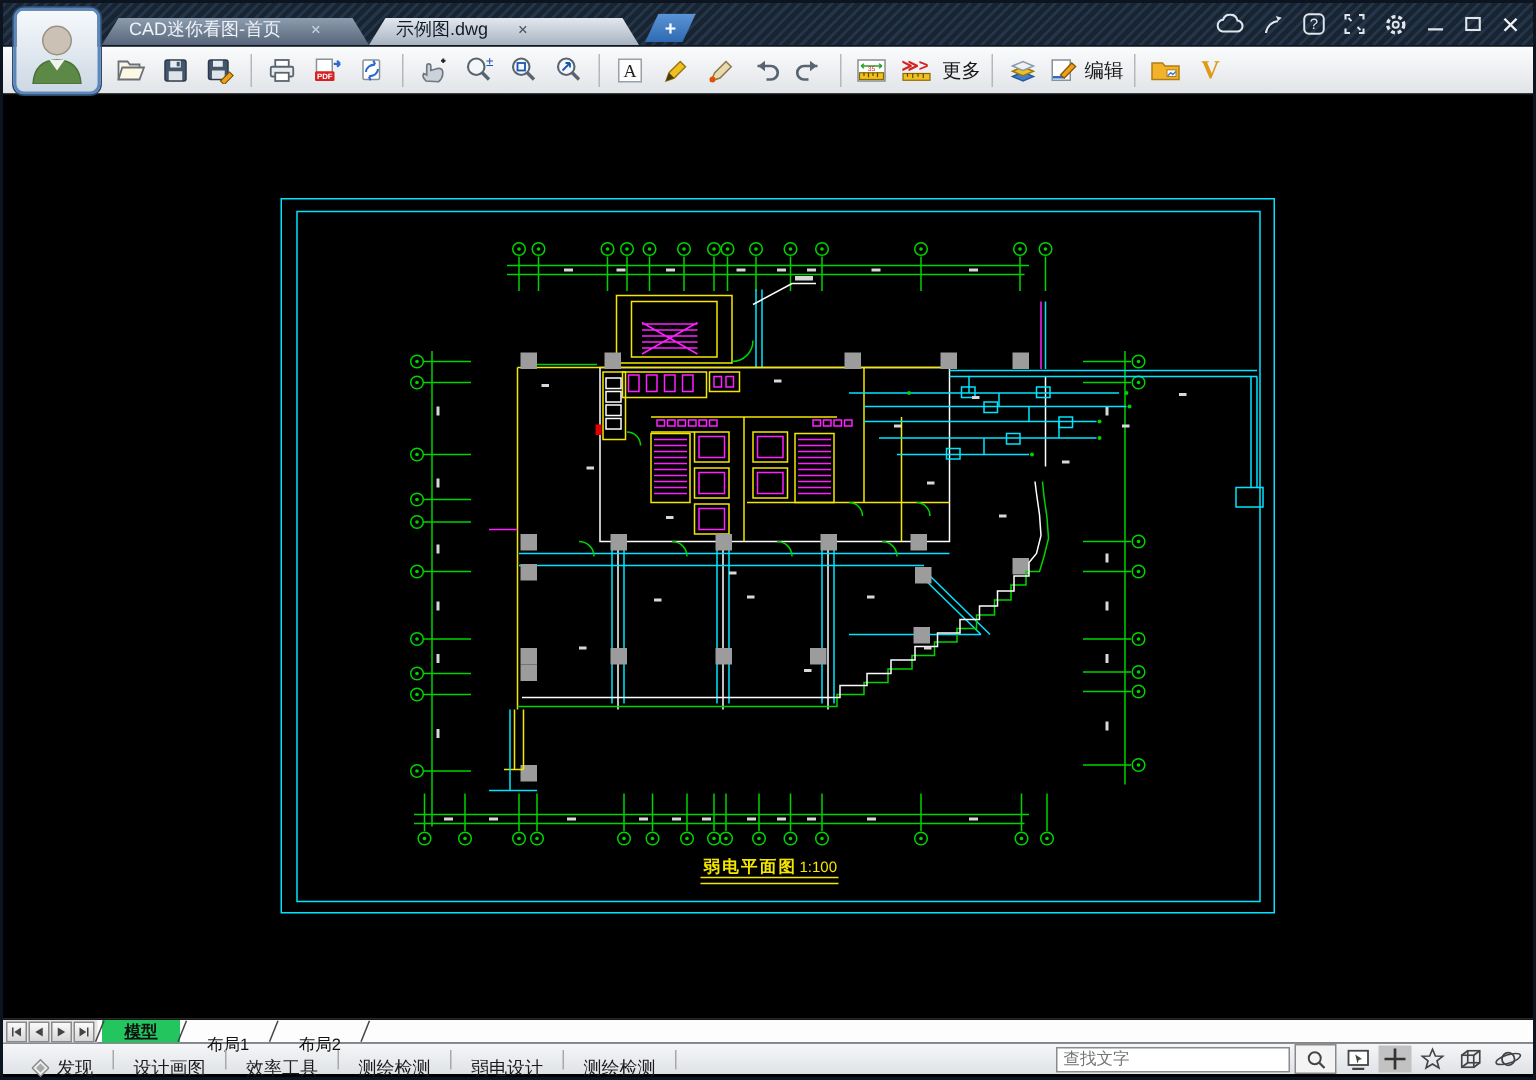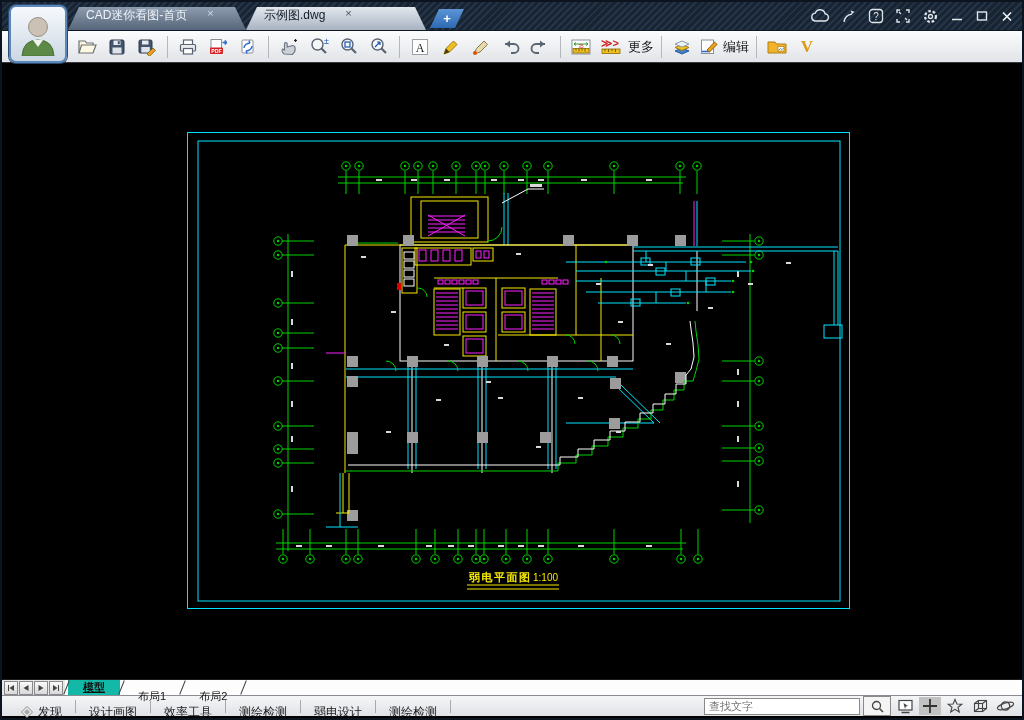--- a/index.html
+++ b/index.html
@@ -4,21 +4,21 @@
 <style>
   html,body{margin:0;padding:0;}
   body{width:1024px;height:720px;font-family:"Liberation Sans","DejaVu Sans",sans-serif;-webkit-font-smoothing:antialiased;}
   .window{width:1020px;height:716px;border:2px solid #0c1420;position:relative;background:#000;overflow:hidden;}
 
   
   .titlebar{height:28px;position:relative;
     background:repeating-linear-gradient(135deg,#24344a 0 2px,#18242f 2px 5px);
     border-bottom:1px solid #0e1825;}
   .tabs{position:absolute;left:66px;bottom:0;display:flex;align-items:flex-end;}
-  .tab{height:15px;padding:0 10px 8px 18px;display:flex;align-items:flex-start;font-size:12px;
+  .tab{height:15px;padding:0 10px 3px 18px;display:flex;align-items:center;font-size:12px;
     clip-path:polygon(11px 0,calc(100% - 11px) 0,100% 100%,0 100%);white-space:nowrap;}
   .tab.inactive{background:linear-gradient(#8d9cae,#566579);color:#eef3f9;}
   .tab.active{background:linear-gradient(#e3e8ee,#a8b3c1);color:#111b27;}
   .tab .x{margin-left:16px;font-size:11px;opacity:.75;padding:0 4px;}
   .newtab{width:34px;height:19px;margin:0 0 2px 4px;clip-path:polygon(9px 0,100% 0,calc(100% - 9px) 100%,0 100%);
     background:linear-gradient(#5b95d6,#2e6ab2);color:#fff;display:flex;align-items:center;justify-content:center;
     font-size:13px;font-weight:bold;}
   .winbtns{position:absolute;right:8px;top:0;height:28px;display:flex;align-items:center;gap:11px;}
   .winbtns svg{display:block;}
 
@@ -44,21 +44,21 @@
   #cad .gf{fill:#00d400;stroke:none;}
   #cad .col{fill:#9c9c9c;stroke:none;}
   #cad .spk{fill:#d8d8d8;stroke:none;}
 
   
   .sheetstrip{height:15px;background:#fdfdfd;border-top:1px solid #1a1a1a;display:flex;align-items:stretch;font-size:11px;}
   .navbtns{display:flex;align-items:center;gap:1px;padding:0 2px;background:#e6e6e6;}
   .navbtn{width:12px;height:12px;border:1px solid #8a8a8a;background:linear-gradient(#fafafa,#d8d8d8);
     display:flex;align-items:center;justify-content:center;}
   .stab{padding:0 15px;display:flex;align-items:center;color:#111;}
-  .stab.active{font-weight:bold;text-decoration:underline;background:#14b8a6;}
+  .stab.active{font-weight:bold;text-decoration:underline;background:#22c55e;}
   .stab.idle{background:linear-gradient(#f0f0f0,#d2d2d2);margin-top:16px;}
   .slash{width:1px;background:#444;transform:rotate(22deg);margin:0 1px;}
 
   
   .statusbar{height:20px;background:linear-gradient(#f5f6f8,#dfe2e6);border-top:1px solid #888d94;
     display:flex;align-items:center;padding:0 6px;font-size:12px;}
   .sbtn{padding:0 13px;display:flex;align-items:center;gap:5px;color:#1b1b1b;white-space:nowrap;margin-top:12px;}
   .ssep{width:1px;height:13px;background:#a8a8a8;}
   .spacer{flex:1;}
   .search{width:146px;height:15px;font-size:11px;border:1px solid #8a8a8a;padding:0 4px;font-family:inherit;margin-left:28px;}

